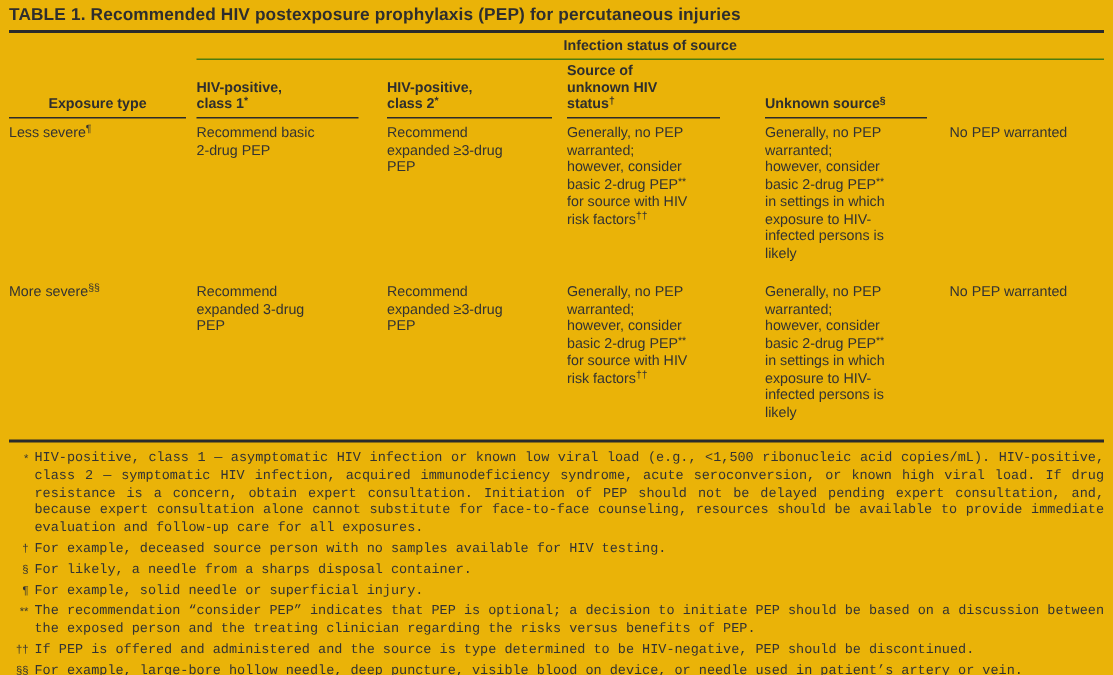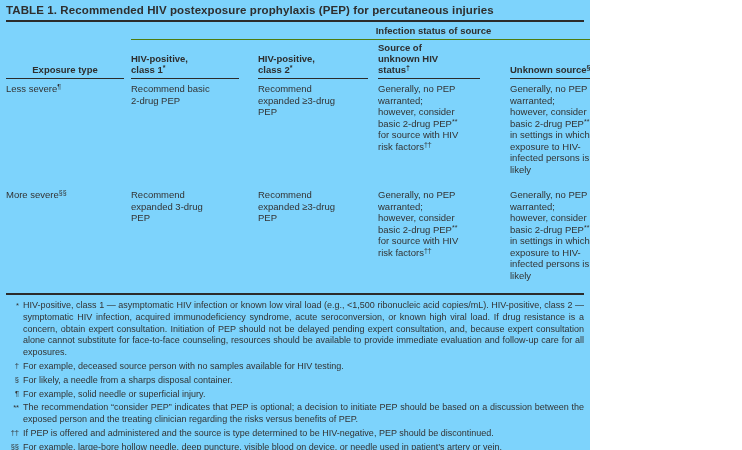--- a/index.html
+++ b/index.html
@@ -1,18 +1,18 @@
 <!DOCTYPE html>
 <html><head>
 <meta charset="utf-8">
 <style>
   html, body { margin: 0; padding: 0; background: #ffffff; }
   .page {
-    width: 590px; height: 450px; box-sizing: border-box;
-    background: #7dd3fc; color: #333333;
+    width: 742px; height: 450px; box-sizing: border-box;
+    background: #eab308; color: #333333;
     font-family: "Liberation Sans", sans-serif;
     padding: 3px 6px 0 6px; overflow: hidden; position: relative;
   }
   .title {
     font-weight: bold; font-size: 11.5px; line-height: 13px;
     letter-spacing: 0.1px; padding: 1px 0 3px 0; color: #2e2e2e;
   }
   .title-rule { height: 0; border-top: 2px solid #2b2b2b; }
 
   .grid { display: grid; grid-template-columns: 125px 127px 120px 132px 123px 103px; }
@@ -46,21 +46,21 @@
   .p6 { padding-right: 2px; }
 
   .bottom-rule { height: 0; border-top: 2px solid #2b2b2b; }
 
   .footnotes { margin-top: 5px; }
   .fn { display: flex; font-size: 9px; line-height: 11.8px; margin-bottom: 2px; color: #333333; }
   .fn-marker {
     flex: 0 0 13px; text-align: right; margin-right: 4px;
     font-size: 7.5px; line-height: 10px; padding-top: 0.5px;
   }
-  .fn-text { flex: 1; text-align: justify; }
+  .fn-text { flex: 1; text-align: justify; font-family: Liberation Mono, monospace; }
 
   sup { font-size: 7px; line-height: 0; position: relative; top: -3px; vertical-align: baseline; }
 </style>
 </head>
 <body>
 
 <div class="page">
 
   <div class="title">TABLE 1. Recommended HIV postexposure prophylaxis (PEP) for percutaneous injuries</div>
   <div class="title-rule"></div>

